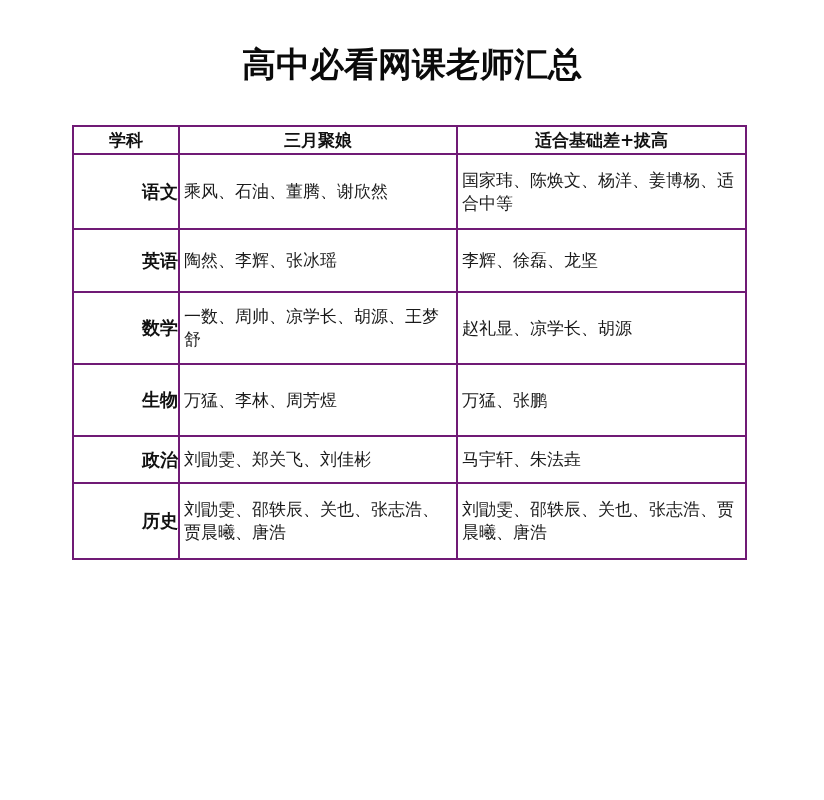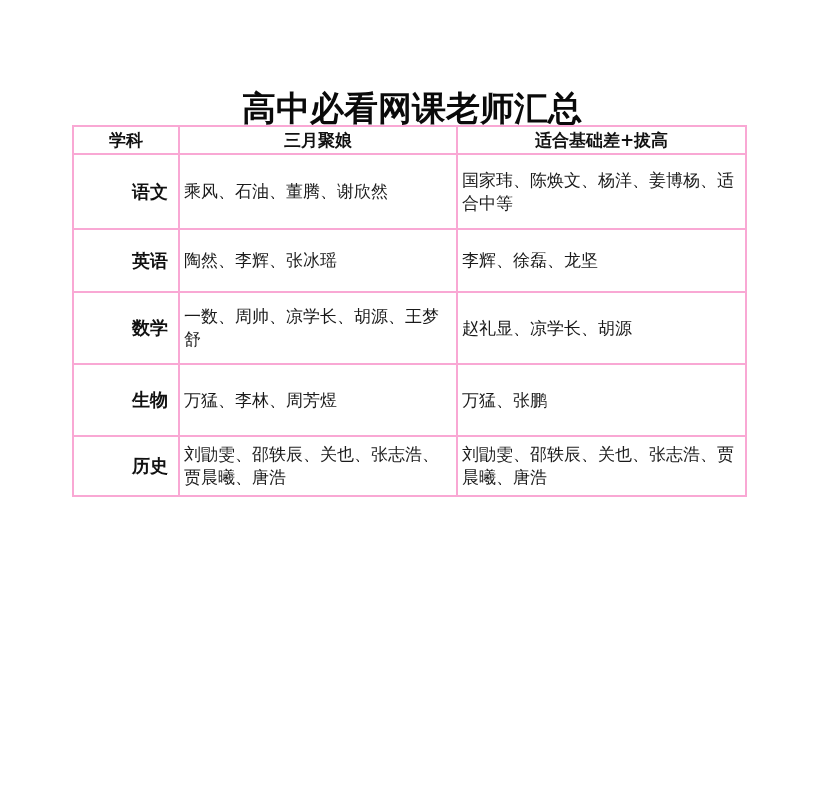--- a/index.html
+++ b/index.html
@@ -7,37 +7,36 @@
       width: 824px; height: 800px; background: #ffffff; overflow: hidden;
       font-family: "DejaVu Sans", "Liberation Sans", sans-serif;
       color: #111111;
     }
     .page { position: relative; width: 824px; height: 800px; }
     .title {
       position: absolute; left: 0; top: 42px; width: 824px;
       text-align: center; font-size: 34px; font-weight: bold;
       font-family: "DejaVu Sans", sans-serif; letter-spacing: 0px;
       color: #0a0a0a;
-      margin-top: 44px;
     }
     table.grid {
       position: absolute; left: 72px; top: 125px;
       width: 673px; border-collapse: collapse;
       table-layout: fixed;
     }
     table.grid th, table.grid td {
-      border: 2px solid #f9a8d4;
+      border: 2px solid #701a75;
     }
     table.grid th {
       height: 28px; font-size: 17px; font-weight: bold;
       text-align: center; vertical-align: middle;
       font-family: "DejaVu Sans", sans-serif;
     }
     td.subject {
-      text-align: center; vertical-align: middle;
+      text-align: right; vertical-align: middle;
       font-size: 18px; font-weight: bold;
       font-family: "DejaVu Sans", sans-serif;
       padding-left: 48px;
     }
     td.names {
       vertical-align: middle; text-align: left;
       font-size: 17px; line-height: 23px;
       padding: 0 3px 0 4px;
       font-family: "DejaVu Serif", "Liberation Serif", serif;
       color: #1a1a1a;
@@ -80,20 +79,25 @@
       <tr style="height:72px">
         <td class="subject">数学</td>
         <td class="names">一数、周帅、凉学长、胡源、王梦舒</td>
         <td class="names">赵礼显、凉学长、胡源</td>
       </tr>
       <tr style="height:72px">
         <td class="subject">生物</td>
         <td class="names">万猛、李林、周芳煜</td>
         <td class="names">万猛、张鹏</td>
       </tr>
-      <tr style="height:60px">
+      <tr style="height:47px">
+        <td class="subject">政治</td>
+        <td class="names">刘勖雯、郑关飞、刘佳彬</td>
+        <td class="names">马宇轩、朱法垚</td>
+      </tr>
+      <tr style="height:76px">
         <td class="subject">历史</td>
         <td class="names">刘勖雯、邵轶辰、关也、张志浩、贾晨曦、唐浩</td>
         <td class="names">刘勖雯、邵轶辰、关也、张志浩、贾晨曦、唐浩</td>
       </tr>
     </tbody>
   </table>
 </div>
 
 </body></html>

